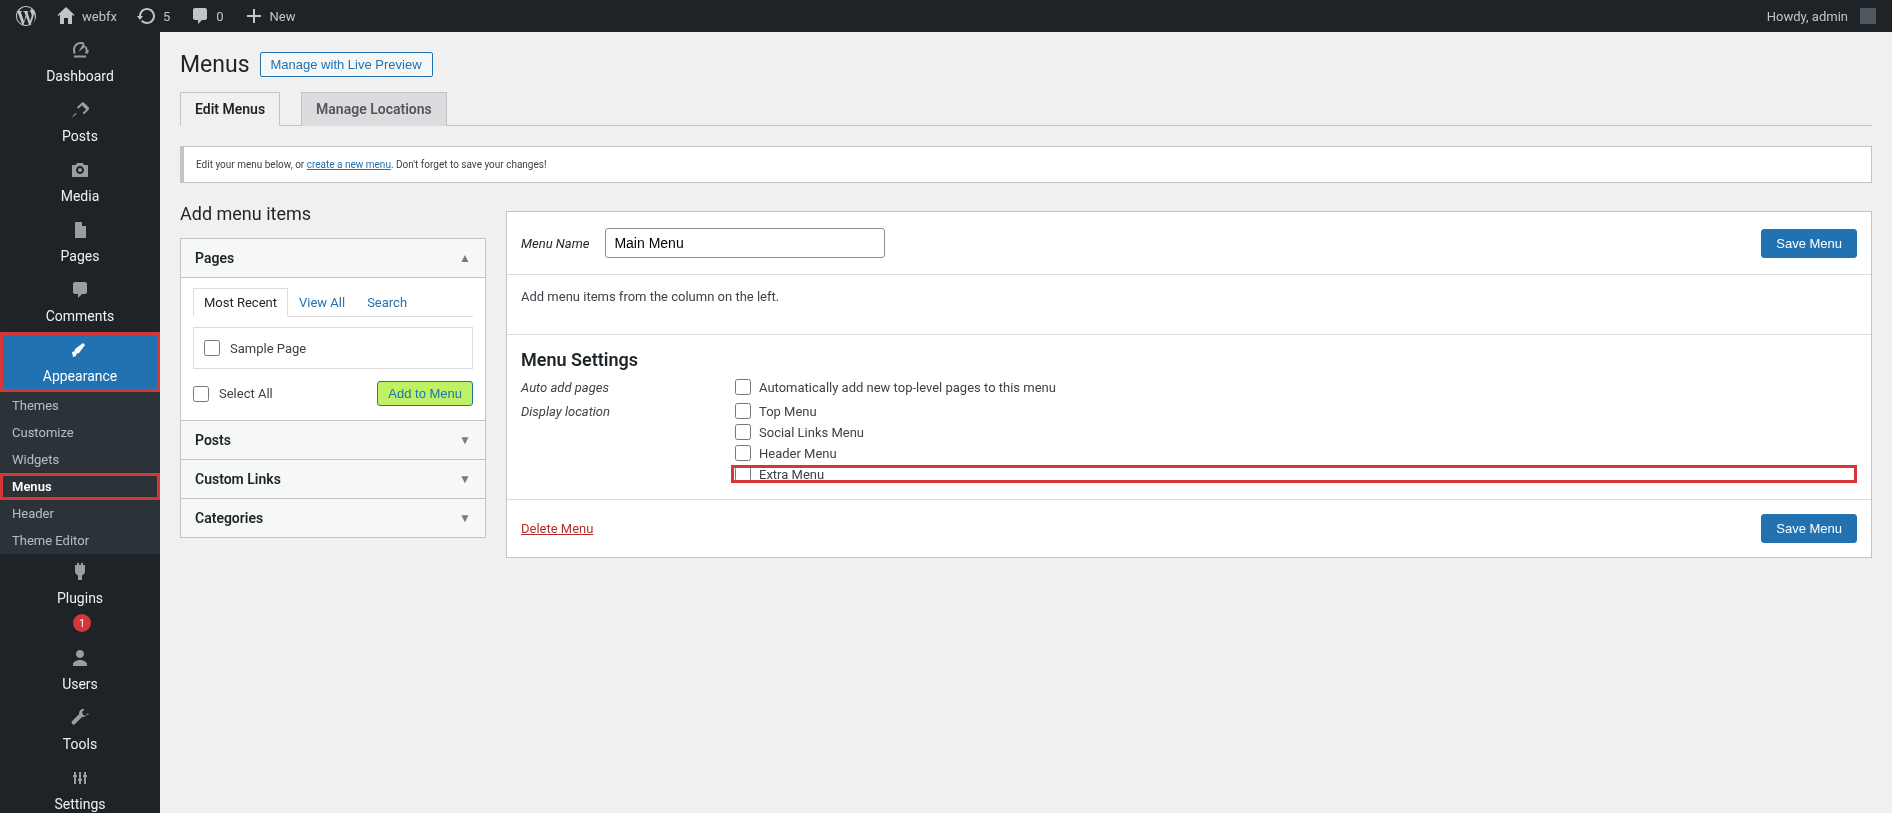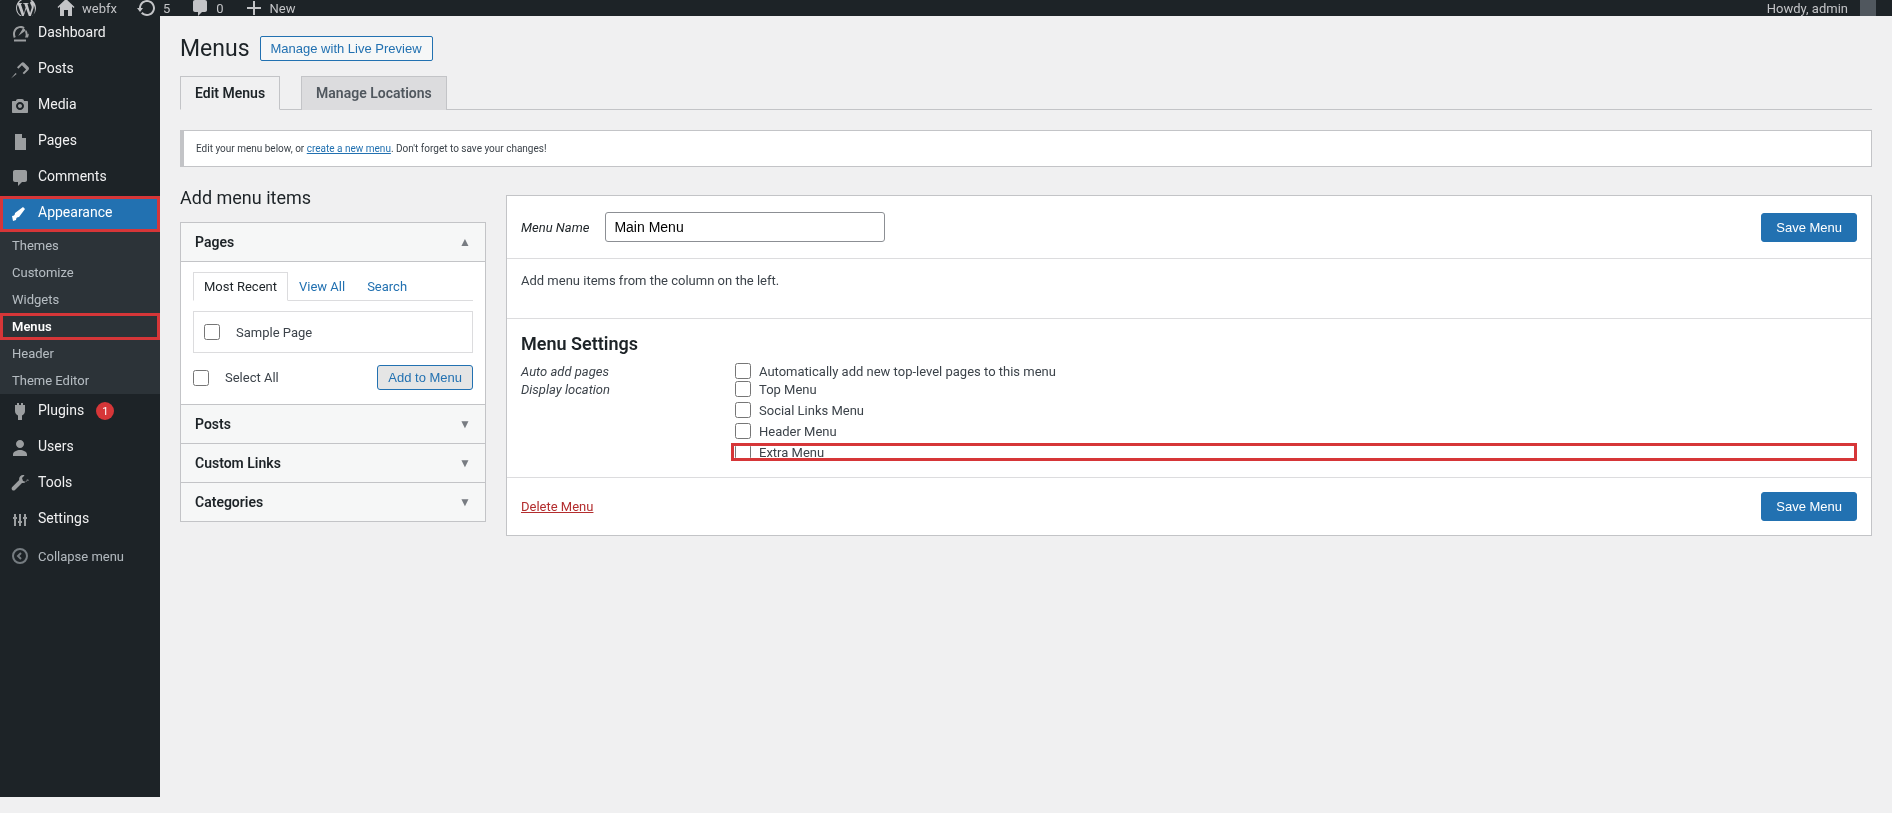--- a/index.html
+++ b/index.html
@@ -1,28 +1,28 @@
 <!DOCTYPE html>
 <html><head>
 <meta charset="utf-8">
 <style>
 * { box-sizing: border-box; margin: 0; padding: 0; }
 body { font-family: -apple-system, BlinkMacSystemFont, "Segoe UI", Roboto, sans-serif; font-size: 13px; color: #3c434a; background: #f0f0f1; }
 
 
-.admin-bar { background: #1d2327; color: #c3c4c7; height: 16px; display: flex; align-items: center; justify-content: space-between; padding: 0 8px; font-size: 13px; }
+.admin-bar { background: #1d2327; color: #c3c4c7; height: 32px; display: flex; align-items: center; justify-content: space-between; padding: 0 8px; font-size: 13px; }
 .admin-bar-left, .admin-bar-right { display: flex; align-items: center; gap: 4px; }
 .admin-bar-item { display: flex; align-items: center; gap: 6px; padding: 0 8px; height: 32px; cursor: pointer; color: #c3c4c7; }
 .ab-icon { width: 20px; height: 20px; display: inline-flex; align-items: center; justify-content: center; fill: currentColor; }
 .avatar-box { width: 16px; height: 16px; background: #50575e; margin-left: 6px; }
 
 
 .wrap { display: flex; min-height: calc(100vh - 32px); }
 .sidebar { width: 160px; background: #1d2327; color: #fff; flex-shrink: 0; position: relative; }
-.menu-item { display: flex; gap: 8px; padding: 8px 10px; color: #f0f0f1; font-size: 14px; cursor: pointer; }
+.menu-item { display: flex; align-items: center; gap: 8px; padding: 8px 10px; color: #f0f0f1; font-size: 14px; cursor: pointer; flex-direction: column; }
 .menu-item.current { background: #2271b1; color: #fff; position: relative; }
 .menu-item.current::after { content: ""; position: absolute; right: -8px; top: 50%; transform: translateY(-50%); border: 8px solid transparent; border-right-color: #f0f0f1; }
 .menu-icon { width: 20px; height: 20px; display: inline-flex; align-items: center; justify-content: center; fill: currentColor; opacity: 0.6; }
 .menu-item.current .menu-icon { opacity: 1; }
 .submenu { background: #2c3338; }
 .submenu-item { padding: 6px 12px; font-size: 13px; color: rgba(240,246,252,0.7); cursor: pointer; }
 .submenu-item.current { font-weight: 600; color: #fff; }
 .badge { background: #d63638; color: #fff; border-radius: 9px; padding: 0 6px; font-size: 11px; min-width: 18px; height: 18px; display: inline-flex; align-items: center; justify-content: center; margin-left: 4px; }
 .collapse-item { padding: 8px 10px; color: rgba(240,246,252,0.7); font-size: 13px; cursor: pointer; display: flex; align-items: center; gap: 8px; }
 .hl-red { outline: 3px solid #d63638; outline-offset: -3px; }
@@ -49,35 +49,35 @@
 .accordion { border: 1px solid #c3c4c7; background: #f6f7f7; margin-bottom: 0; }
 .acc-header { padding: 11px 14px; font-weight: 600; font-size: 14px; display: flex; justify-content: space-between; align-items: center; cursor: pointer; border-top: 1px solid #c3c4c7; color: #1d2327; }
 .acc-header:first-child, .accordion > .acc-header:first-of-type { border-top: none; }
 .accordion .acc-section:first-child .acc-header { border-top: none; }
 .acc-arrow { color: #787c82; font-size: 12px; }
 .acc-body { background: #fff; padding: 10px 12px 14px 12px; border-top: 1px solid #c3c4c7; }
 .inner-tabs { display: flex; border-bottom: 1px solid #dcdcde; margin-bottom: 10px; }
 .inner-tab { padding: 6px 10px; font-size: 13px; cursor: pointer; color: #2271b1; border: 1px solid transparent; border-bottom: none; }
 .inner-tab.active { border-color: #dcdcde; background: #fff; color: #1d2327; margin-bottom: -1px; border-bottom: 1px solid #fff; }
 .check-list { border: 1px solid #dcdcde; padding: 8px 10px; margin-bottom: 12px; }
-.check-row { display: flex; align-items: center; gap: 16px; padding: 4px 0; font-size: 13px; }
+.check-row { display: flex; align-items: center; gap: 10px; padding: 4px 0; font-size: 13px; }
 .check-row input[type="checkbox"], .chk { width: 16px; height: 16px; border: 1px solid #8c8f94; border-radius: 3px; }
 .acc-footer { display: flex; justify-content: space-between; align-items: center; }
-.add-btn { border: 1px solid #2271b1; color: #2271b1; background: #e5e5e5; padding: 4px 10px; border-radius: 3px; cursor: pointer; font-size: 13px; }
+.add-btn { border: 1px solid #2271b1; color: #2271b1; background: #bef264; padding: 4px 10px; border-radius: 3px; cursor: pointer; font-size: 13px; }
 
 
 .menu-panel { border: 1px solid #c3c4c7; background: #fff; margin-top: 8px; }
 .panel-row { padding: 16px 14px; display: flex; align-items: center; gap: 16px; }
 .panel-row.divider { border-bottom: 1px solid #dcdcde; }
 .menu-name-label { font-style: italic; font-size: 13px; color: #1d2327; }
 .text-input { border: 1px solid #8c8f94; padding: 4px 8px; font-size: 14px; width: 280px; height: 30px; border-radius: 3px; }
 .primary-btn { background: #2271b1; color: #fff; border: 1px solid #2271b1; padding: 6px 14px; border-radius: 3px; cursor: pointer; font-size: 13px; margin-left: auto; }
 .panel-instr { padding: 14px 14px 30px 14px; border-bottom: 1px solid #dcdcde; font-size: 13px; color: #3c434a; }
 .settings-title { font-size: 18px; font-weight: 600; padding: 0 14px; margin-top: 14px; margin-bottom: 8px; color: #1d2327; }
-.settings-grid { display: grid; grid-template-columns: 200px 1fr; gap: 0 10px; padding: 0 14px 16px 14px; font-size: 13px; align-items: start; }
+.settings-grid { display: grid; grid-template-columns: 200px 1fr; gap: 6px 10px; padding: 0 14px 16px 14px; font-size: 13px; align-items: start; }
 .settings-label { font-style: italic; color: #3c434a; padding-top: 2px; }
 .opt-list { display: flex; flex-direction: column; gap: 3px; }
 .opt { display: flex; align-items: center; gap: 8px; padding: 1px 4px; }
 .panel-footer { padding: 14px; border-top: 1px solid #dcdcde; display: flex; justify-content: space-between; align-items: center; }
 .delete-link { color: #b32d2e; text-decoration: underline; cursor: pointer; font-size: 13px; }
 </style>
 </head>
 <body>
 
 <div class="admin-bar">

